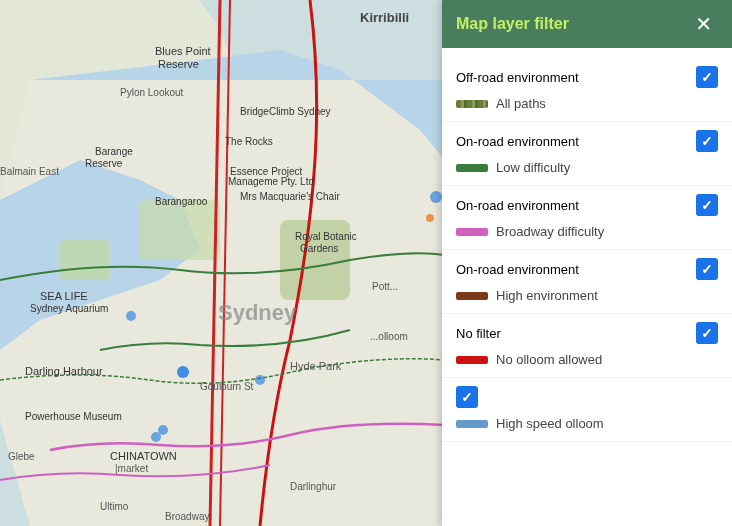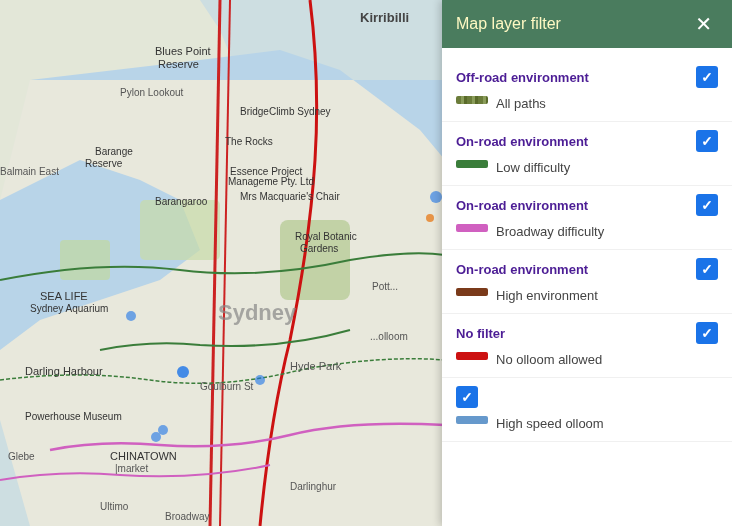--- a/index.html
+++ b/index.html
@@ -31,22 +31,22 @@
       color: #fff;
       padding: 10px 14px;
       display: flex;
       align-items: center;
       justify-content: space-between;
       min-height: 48px;
     }
 
     #panel-title {
       font-size: 16px;
-      font-weight: normal;
-      color: #fef9c3;
+      font-weight: bold;
+      color: #bef264;
     }
 
     #close-btn {
       background: none;
       border: none;
       color: #fff;
       font-size: 20px;
       cursor: pointer;
       line-height: 1;
       padding: 2px 6px;
@@ -66,42 +66,42 @@
 
     .section-header {
       display: flex;
       align-items: center;
       justify-content: space-between;
       margin-bottom: 6px;
     }
 
     .section-title {
       font-size: 13px;
-      font-weight: bold;
-      color: #4c1d95;
+      font-weight: normal;
+      color: #000000;
     }
 
     .checkbox {
       width: 22px; height: 22px;
       background: #1a73e8;
       border-radius: 3px;
       display: flex; align-items: center; justify-content: center;
       cursor: pointer;
       flex-shrink: 0;
     }
     .checkbox::after {
       content: '✓';
       color: #fff;
       font-size: 14px;
       font-weight: bold;
     }
 
     .legend-row {
       display: flex;
-      align-items: flex-start;
+      align-items: center;
       gap: 8px;
       padding: 2px 0;
     }
 
     .legend-line {
       width: 32px;
       height: 8px;
       border-radius: 2px;
       flex-shrink: 0;
     }

